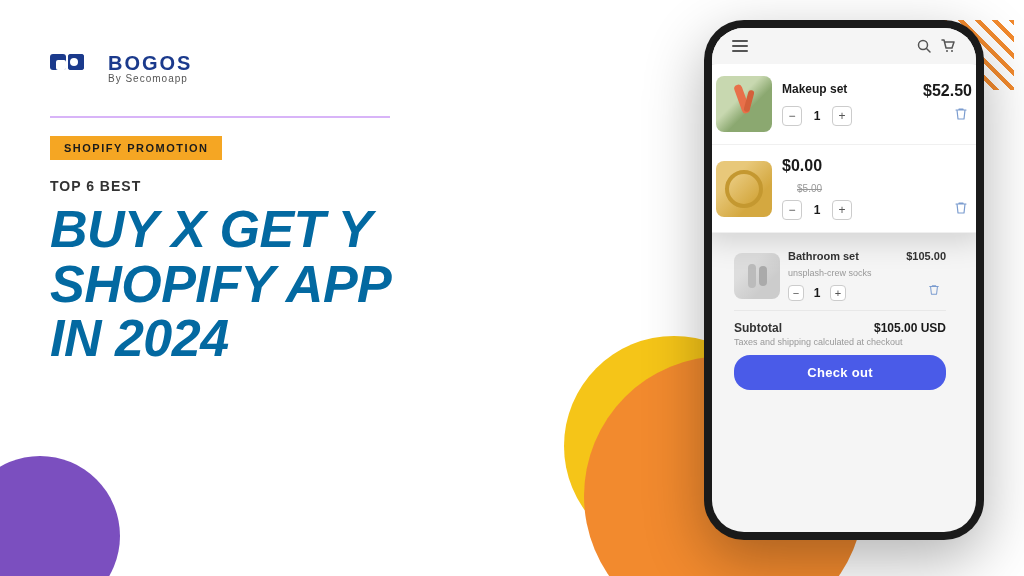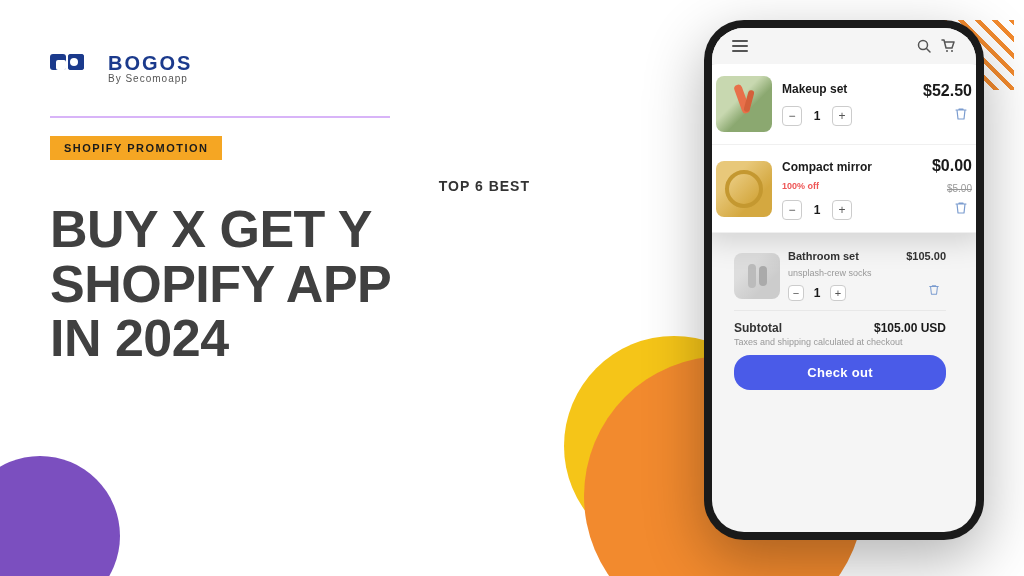--- a/index.html
+++ b/index.html
@@ -127,31 +127,31 @@
     }
 
     
     .subtitle {
       font-size: 14px;
       font-weight: 700;
       color: #333;
       letter-spacing: 1px;
       text-transform: uppercase;
       margin-bottom: 8px;
-      text-align: right;
     }
 
     
     .main-heading {
       font-size: 52px;
       font-weight: 900;
-      color: #404040;
+      color: #0369a1;
       line-height: 1.05;
       text-transform: uppercase;
       letter-spacing: -0.5px;
+      font-style: italic;
     }
 
     
     .phone-container {
       position: absolute;
       right: 40px;
       top: 20px;
       width: 310px;
       height: 540px;
       z-index: 5;
@@ -531,25 +531,20 @@
               </div>
             </div>
           </div>
 
           <div class="cart-item">
             <div class="item-thumb">
               <div class="thumb-mirror"></div>
             </div>
             <div class="item-info">
               <div style="display:flex; justify-content:space-between; align-items:flex-start;">
-                <div>
-                  <span class="item-name">Compact mirror</span>
-                  <br>
-                  <span class="item-discount-badge">100% off</span>
-                </div>
                 <div style="text-align:right;">
                   <div class="item-price item-price-free">$0.00</div>
                   <div class="item-old-price">$5.00</div>
                 </div>
               </div>
               <div class="item-controls">
                 <div class="qty-btn">−</div>
                 <span class="qty-num">1</span>
                 <div class="qty-btn">+</div>
                 <div style="flex:1"></div>

